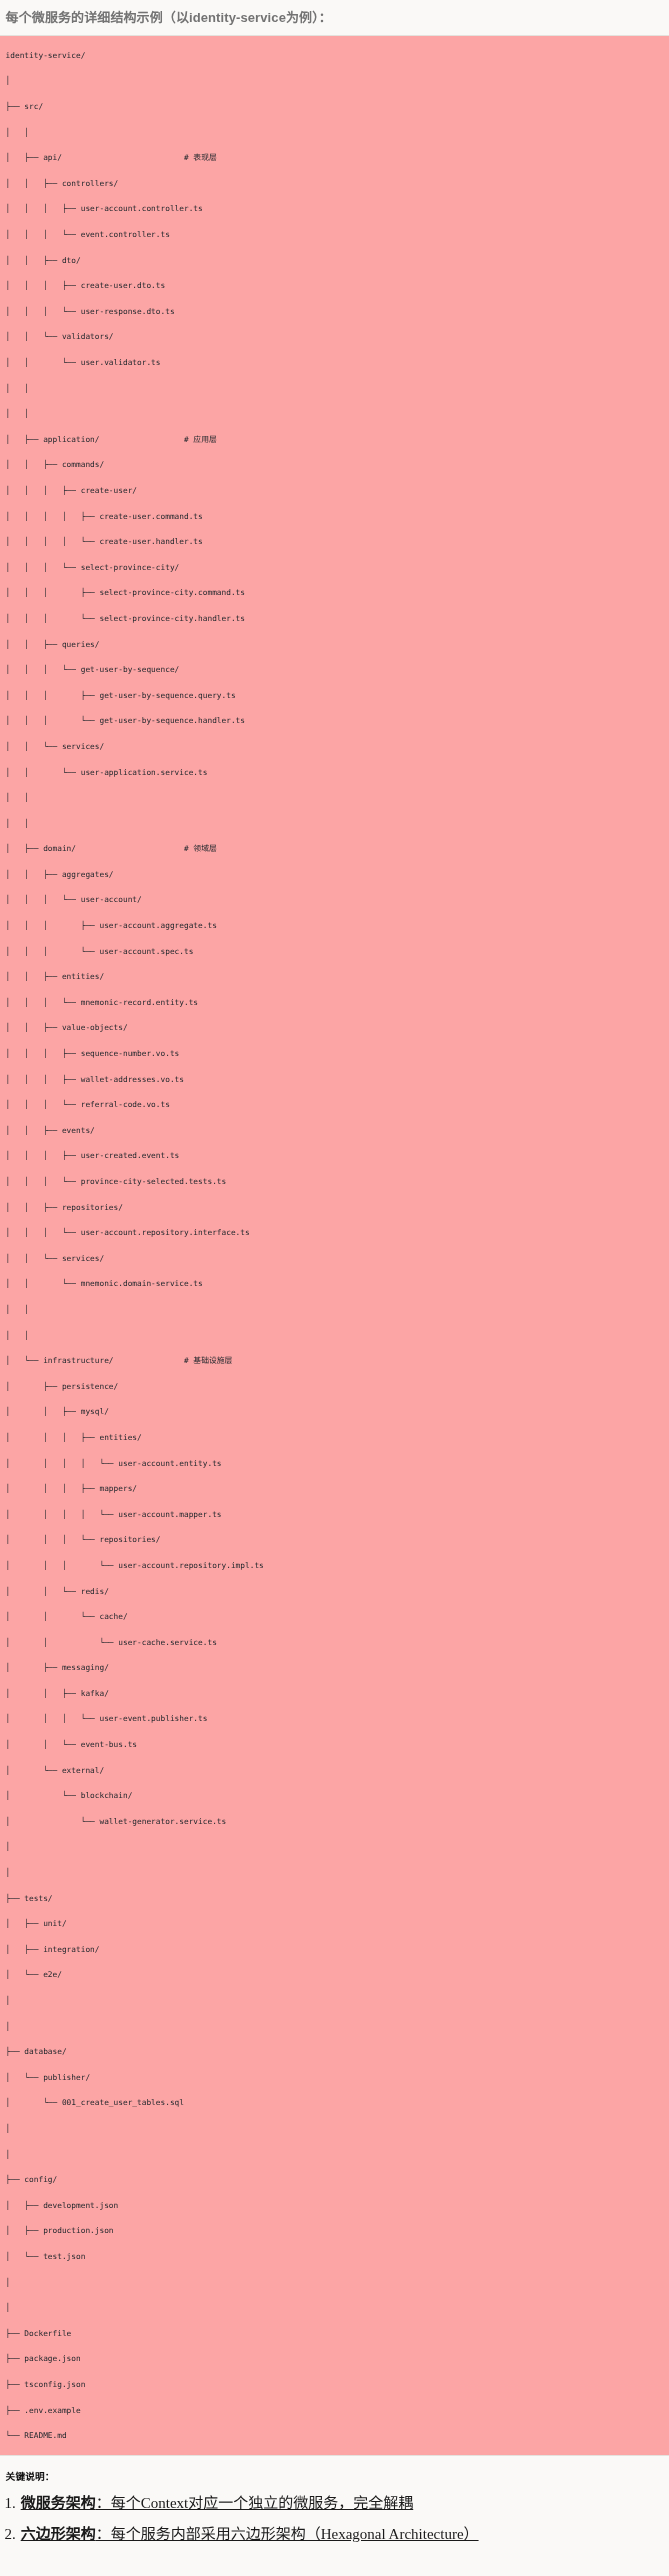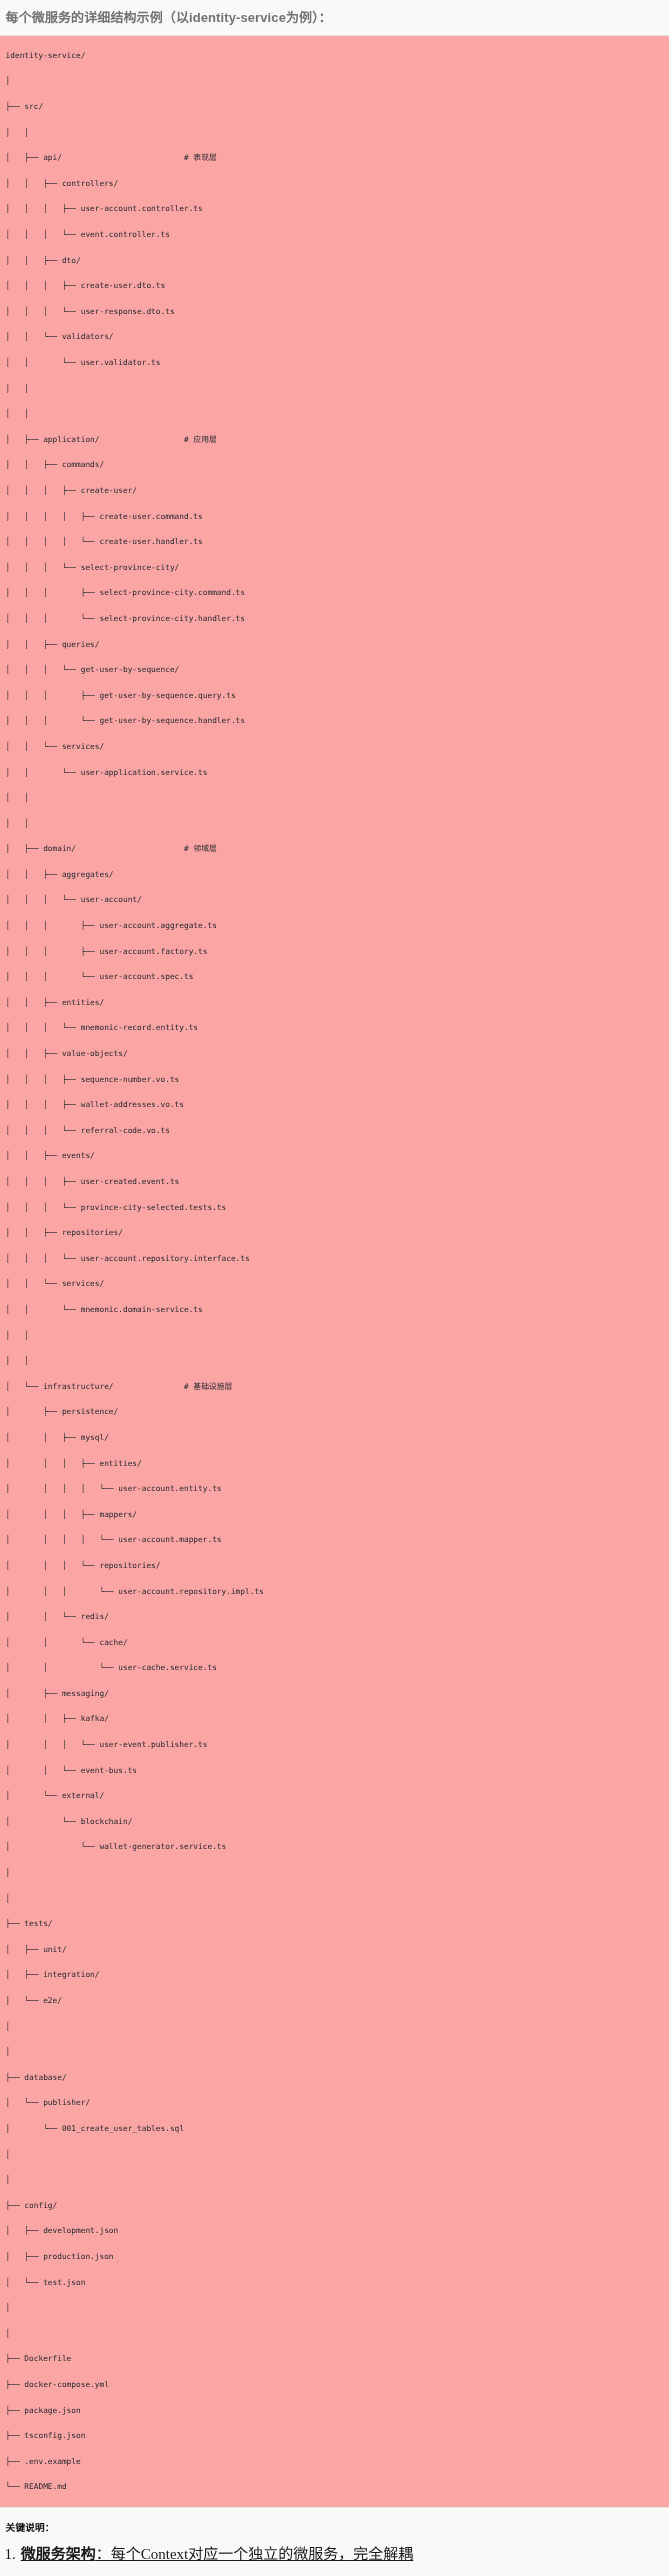--- a/index.html
+++ b/index.html
@@ -130,21 +130,20 @@
 <span class="ln">│   │   │       ├── get-user-by-sequence.query.ts</span>
 <span class="ln">│   │   │       └── get-user-by-sequence.handler.ts</span>
 <span class="ln">│   │   └── services/</span>
 <span class="ln">│   │       └── user-application.service.ts</span>
 <span class="ln">│   │</span>
 <span class="ln">│   │</span>
 <span class="ln">│   ├── domain/                       <span class="cmt"># 领域层</span></span>
 <span class="ln">│   │   ├── aggregates/</span>
 <span class="ln">│   │   │   └── user-account/</span>
 <span class="ln">│   │   │       ├── user-account.aggregate.ts</span>
-<span class="ln">│   │   │       ├── user-account.factory.ts</span>
 <span class="ln">│   │   │       └── user-account.spec.ts</span>
 <span class="ln">│   │   ├── entities/</span>
 <span class="ln">│   │   │   └── mnemonic-record.entity.ts</span>
 <span class="ln">│   │   ├── value-objects/</span>
 <span class="ln">│   │   │   ├── sequence-number.vo.ts</span>
 <span class="ln">│   │   │   ├── wallet-addresses.vo.ts</span>
 <span class="ln">│   │   │   └── referral-code.vo.ts</span>
 <span class="ln">│   │   ├── events/</span>
 <span class="ln">│   │   │   ├── user-created.event.ts</span>
 <span class="ln">│   │   │   └── province-city-selected.tests.ts</span>
@@ -186,21 +185,20 @@
 <span class="ln">│       └── 001_create_user_tables.sql</span>
 <span class="ln">│</span>
 <span class="ln">│</span>
 <span class="ln">├── config/</span>
 <span class="ln">│   ├── development.json</span>
 <span class="ln">│   ├── production.json</span>
 <span class="ln">│   └── test.json</span>
 <span class="ln">│</span>
 <span class="ln">│</span>
 <span class="ln">├── Dockerfile</span>
-<span class="ln">├── docker-compose.yml</span>
 <span class="ln">├── package.json</span>
 <span class="ln">├── tsconfig.json</span>
 <span class="ln">├── .env.example</span>
 <span class="ln">└── README.md</span></code></pre>
   </div>
 
   <hr class="rule">
 
   <div class="notes">
     <h2 class="notes-title">关键说明：</h2>

